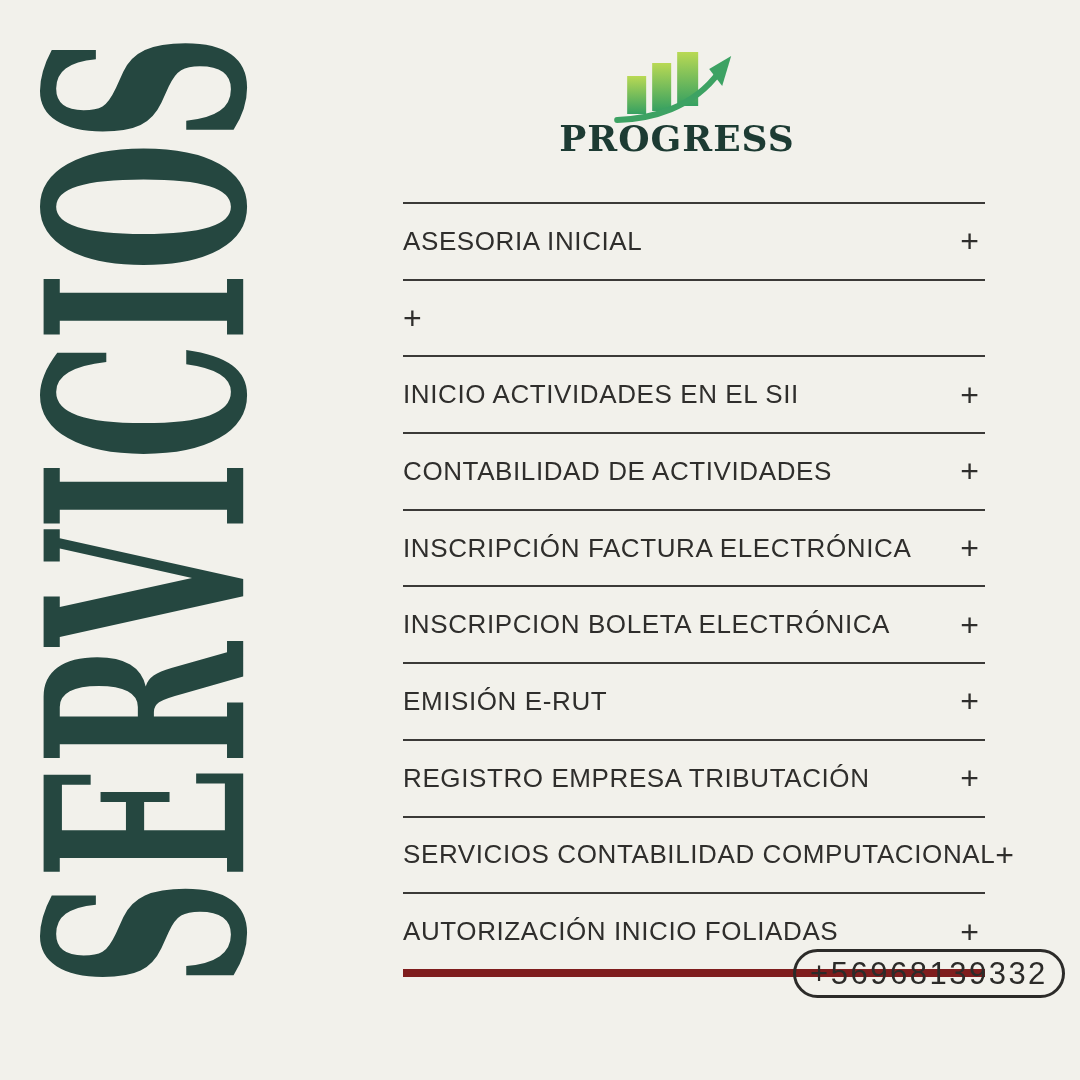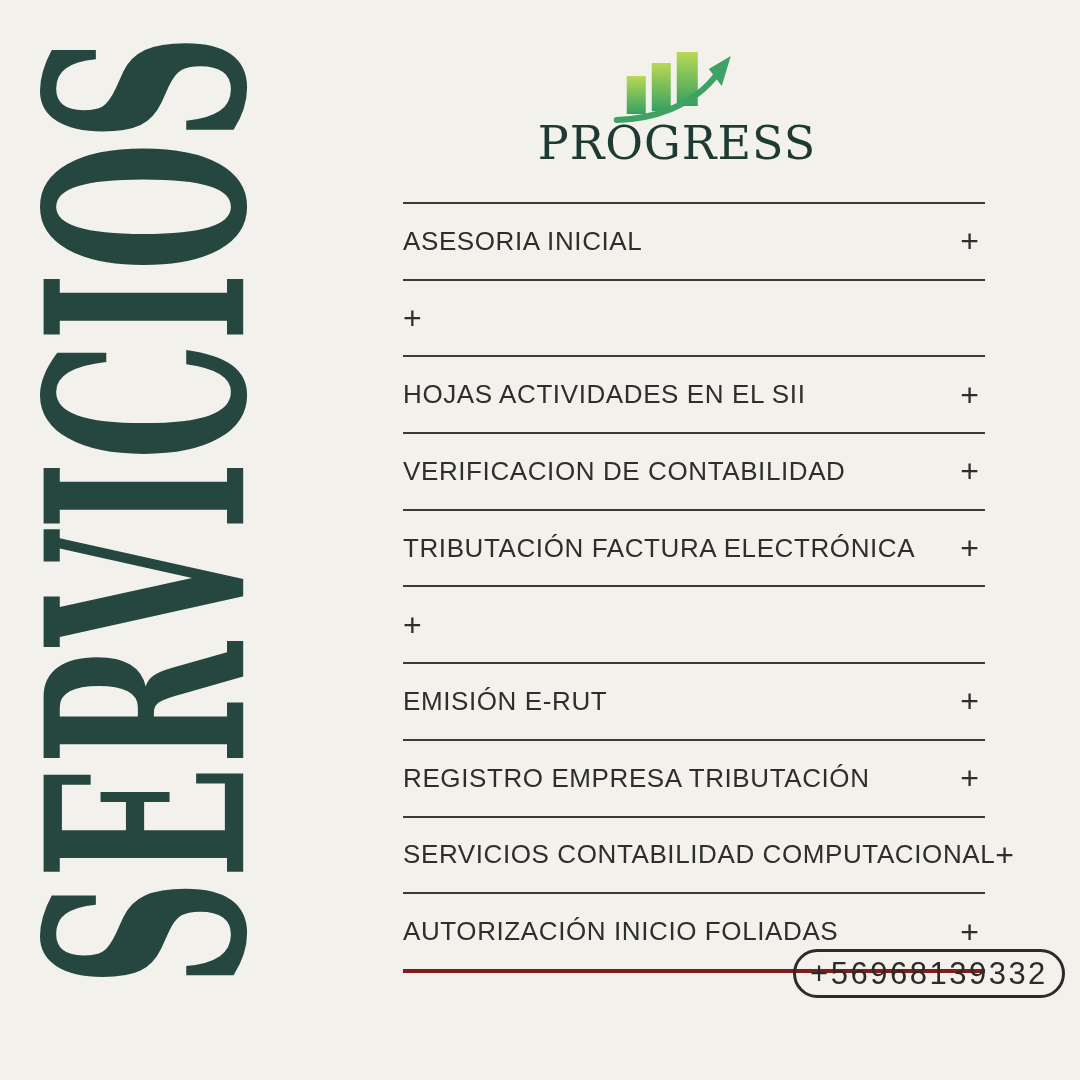--- a/index.html
+++ b/index.html
@@ -36,35 +36,35 @@
     left: 677px; top: 50px;
     transform: translateX(-50%);
     display: flex;
     flex-direction: column;
     align-items: center;
   }
   .brand-icon { width: 128px; height: 74px; display: block; }
   .brand-name {
     margin-top: -4px;
     font-family: "DejaVu Serif", serif;
-    font-weight: 400;
-    font-size: 46px;
+    font-weight: 700;
+    font-size: 36px;
     letter-spacing: 1px;
     color: #1d3b33;
     line-height: 1;
   }
 
   
   .services-list {
     position: absolute;
     left: 403px; top: 202px;
     width: 582px;
     margin: 0; padding: 0;
     list-style: none;
-    border-bottom: 4px solid #7f1d1d;
+    border-bottom: 8px solid #7f1d1d;
   }
   .service-row {
     height: 74.7px;
     display: flex;
     justify-content: space-between;
     align-items: center;
     border-top: 2px solid #3b3a37;
     cursor: pointer;
   }
   .service-label {
@@ -125,32 +125,33 @@
 
   <ul class="services-list">
       <li class="service-row">
         <span class="service-label">ASESORIA INICIAL</span>
         <span class="service-plus">+</span>
       </li>
       <li class="service-row">
         <span class="service-plus">+</span>
       </li>
       <li class="service-row">
-        <span class="service-label">HOJAS ACTIVIDADES EN EL SII</span>
+        <span class="service-label">INICIO ACTIVIDADES EN EL SII</span>
         <span class="service-plus">+</span>
       </li>
       <li class="service-row">
-        <span class="service-label">VERIFICACION DE CONTABILIDAD</span>
+        <span class="service-label">CONTABILIDAD DE ACTIVIDADES</span>
         <span class="service-plus">+</span>
       </li>
       <li class="service-row">
-        <span class="service-label">TRIBUTACIÓN FACTURA ELECTRÓNICA</span>
+        <span class="service-label">INSCRIPCIÓN FACTURA ELECTRÓNICA</span>
         <span class="service-plus">+</span>
       </li>
       <li class="service-row">
+        <span class="service-label">INSCRIPCION BOLETA ELECTRÓNICA</span>
         <span class="service-plus">+</span>
       </li>
       <li class="service-row">
         <span class="service-label">EMISIÓN E-RUT</span>
         <span class="service-plus">+</span>
       </li>
       <li class="service-row">
         <span class="service-label">REGISTRO EMPRESA TRIBUTACIÓN</span>
         <span class="service-plus">+</span>
       </li>

